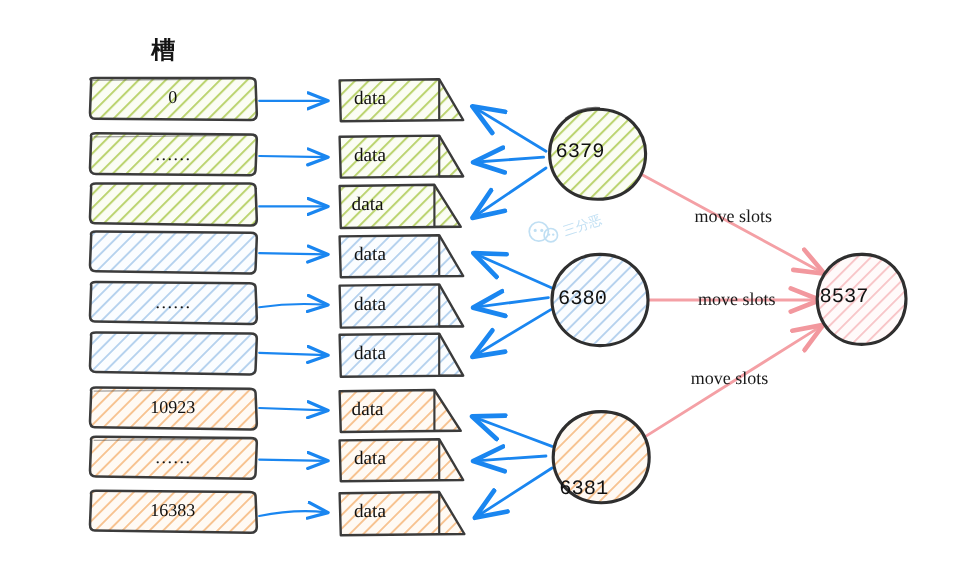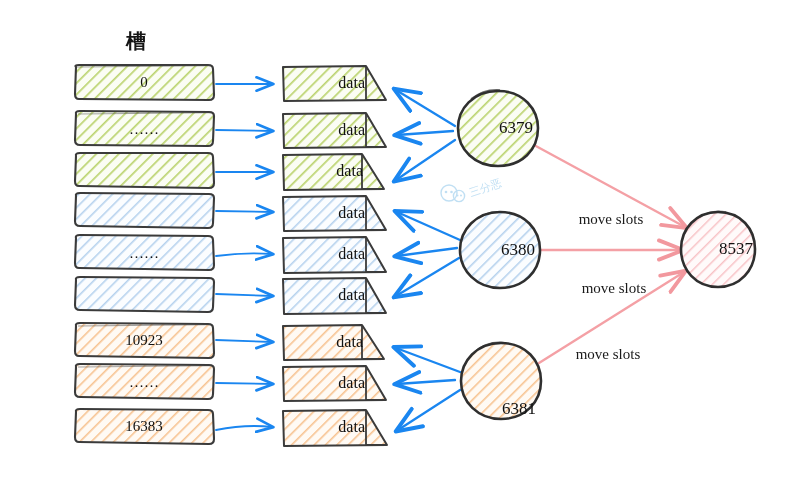--- a/index.html
+++ b/index.html
@@ -37,34 +37,34 @@
     left: 126px;
     top: 28px;
   }
   .slot-label {
     font-size: 15px;
     text-align: center;
     width: 140px;
   }
   .data-label {
     font-size: 16px;
-    text-align: right;
+    text-align: left;
     width: 70px;
   }
   .node-label {
     font-size: 17px;
-    text-align: right;
+    text-align: left;
     width: 70px;
+    font-family: Liberation Mono, monospace;
   }
   .move-label {
     font-size: 15px;
     color: #1a1a1a;
     text-align: center;
     width: 110px;
-    margin-top: 38px;
   }
   #watermark {
     position: absolute;
     left: 437px;
     top: 174px;
     width: 76px;
     height: 30px;
     opacity: 0.55;
     pointer-events: none;
   }

